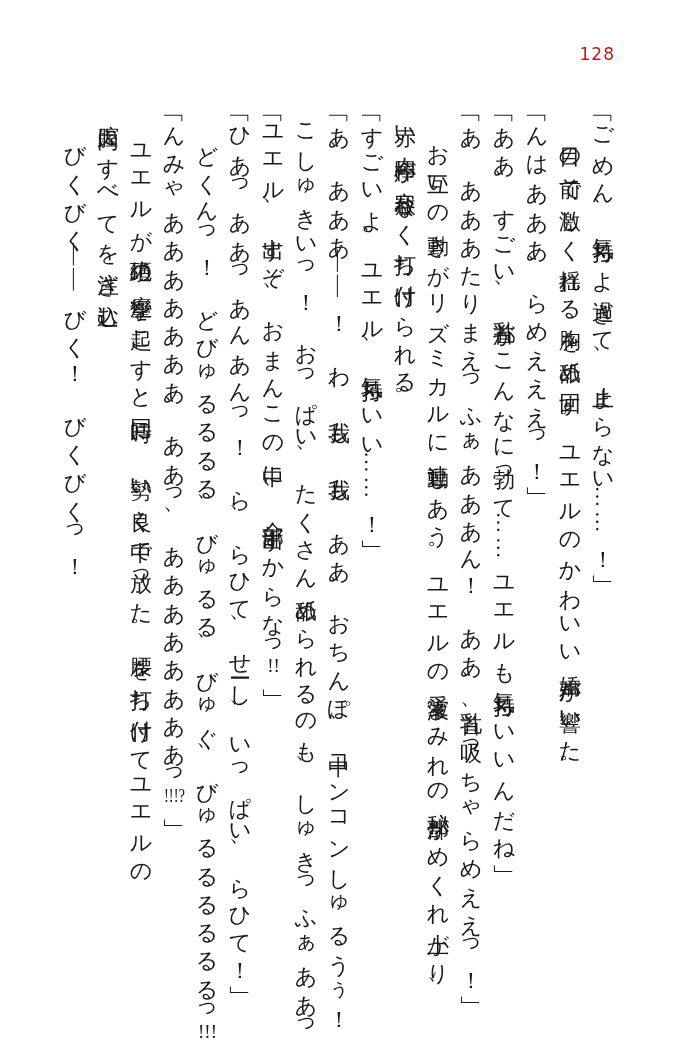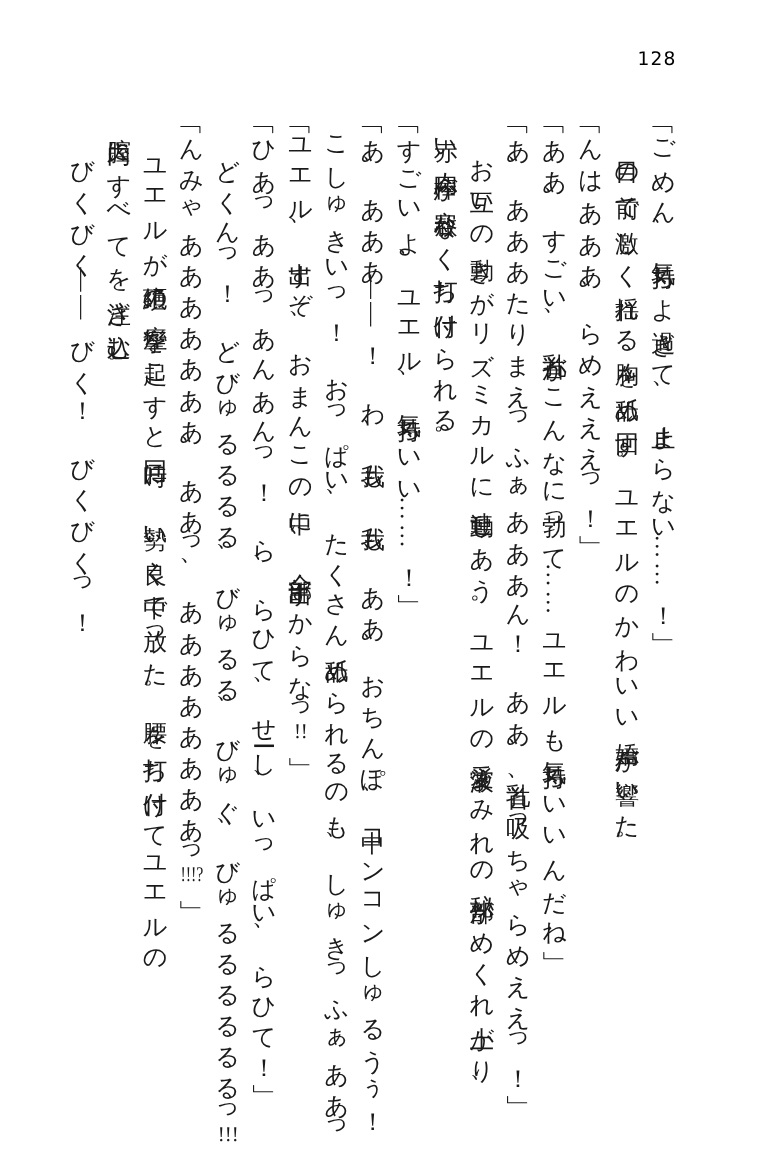--- a/index.html
+++ b/index.html
@@ -13,21 +13,21 @@
     background: #ffffff;
     overflow: hidden;
     font-family: "Liberation Serif", serif;
   }
   .page-number {
     position: absolute;
     top: 44px;
     right: 85px;
     font-size: 17px;
     letter-spacing: 1px;
-    color: #000000;
+    color: #b91c1c;
     font-family: "DejaVu Sans", sans-serif;
   }
   .text-area {
     position: absolute;
     top: 108px;
     right: 80px;
     height: 915px;
     writing-mode: vertical-rl;
     text-orientation: mixed;
     color: #1a1a1a;

